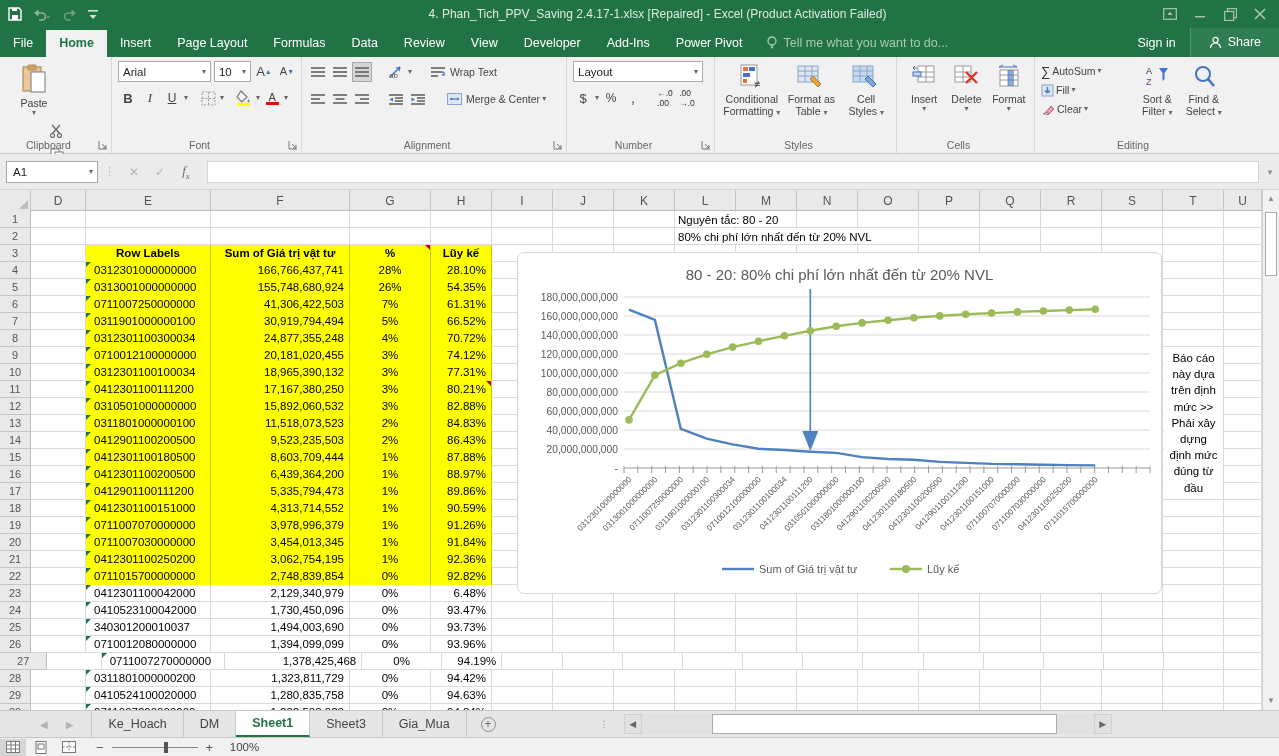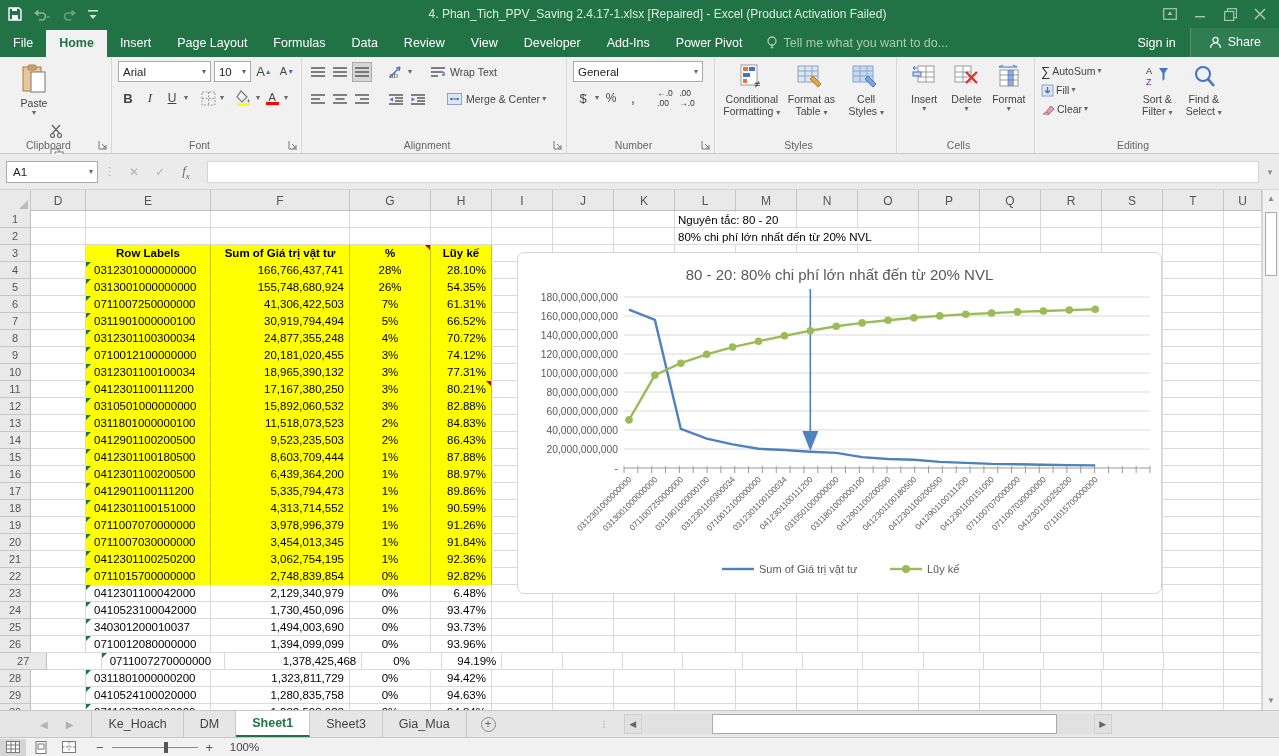--- a/index.html
+++ b/index.html
@@ -380,21 +380,21 @@
           <svg width="10" height="10" viewBox="0 0 10 10">
             <path d="M1 1 v8 h8" fill="none" stroke="#777"></path>
             <path d="M4 4 l4 4 M8 5 v3 h-3" fill="none" stroke="#777"></path>
           </svg>
         </span>
     </div>
 
     <div class="rgroup" style="width:148px;">
       <div style="display:flex; flex-direction:column; gap:5px; width:100%;">
         <div class="combo" style="width:130px;">
-            <span>General</span>
+            <span>Layout</span>
             <span class="caret">▾</span>
           </div>
         <div class="smallrow">
           <span class="sbtn" style="font-size:13px;">$</span>
             <span class="caret">▾</span>
           <span class="sbtn" style="font-size:12px;">%</span>
           <span class="sbtn" style="font-size:14px;">,</span>
           <span style="width:8px;"></span>
           <span class="sbtn" style="font-size:8.5px; color:#333;">←.0<br>.00</span>
           <span class="sbtn" style="font-size:8.5px; color:#333;">.00<br>→.0</span>
@@ -1210,20 +1210,31 @@
         <div class="gcell" style="width: 61px;"></div>
         <div class="gcell" style="width: 61px;"></div>
         <div class="gcell" style="width: 61px;"></div>
         <div class="gcell" style="width: 61px;"></div>
         <div class="gcell" style="width: 38px;"></div>
       </div>
     </div>
 
   <div class="overlay-note" style="left:678px; top:212px; height:15px;">Nguyên tắc: 80 - 20</div>
   <div class="overlay-note" style="left:678px; top:229px; height:15px;">80% chi phí  lớn nhất đến từ 20% NVL</div>
+  <div id="sidenote" style="left:1164px; top:350px;">
+      <div>Báo cáo</div>
+      <div>này dựa</div>
+      <div>trên định</div>
+      <div>mức &gt;&gt;</div>
+      <div>Phải xây</div>
+      <div>dựng</div>
+      <div>định mức</div>
+      <div>đúng từ</div>
+      <div>đầu</div>
+    </div>
 
   <div id="chartbox" class="abs">
       <svg width="643" height="340" viewBox="0 0 643 340">
         <text x="321.5" y="27" text-anchor="middle" font-size="15" fill="#595959">80 - 20: 80% chi phí lớn nhất đến từ 20% NVL</text>
         <line x1="106" y1="196" x2="632" y2="196" stroke="#d9d9d9" stroke-width="1"></line>
         <text x="100" y="199.5" text-anchor="end" font-size="10.3" fill="#595959">20,000,000,000</text>
         <line x1="106" y1="177" x2="632" y2="177" stroke="#d9d9d9" stroke-width="1"></line>
         <text x="100" y="180.5" text-anchor="end" font-size="10.3" fill="#595959">40,000,000,000</text>
         <line x1="106" y1="158" x2="632" y2="158" stroke="#d9d9d9" stroke-width="1"></line>
         <text x="100" y="161.5" text-anchor="end" font-size="10.3" fill="#595959">60,000,000,000</text>

